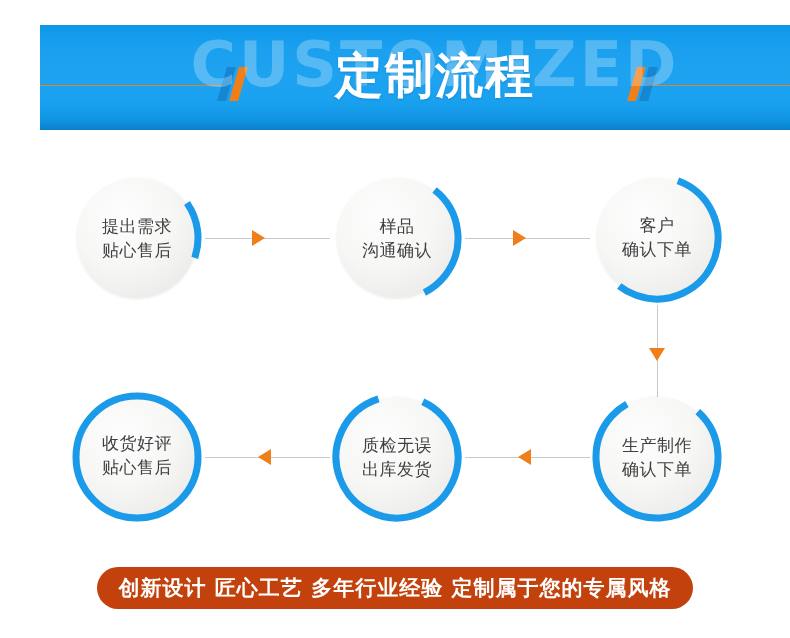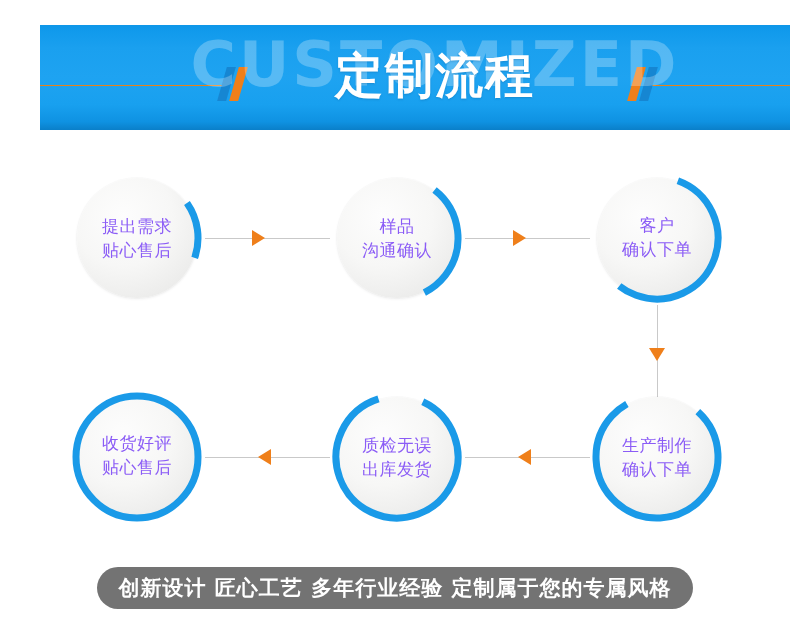--- a/index.html
+++ b/index.html
@@ -109,21 +109,21 @@
   }
   .node .label{
     position:absolute;
     left:8px;top:8px;
     width:120px;height:120px;
     display:flex;
     flex-direction:column;
     align-items:center;
     justify-content:center;
     font-size:17px;
-    color:#8b5cf6;
+    color:#404040;
     line-height:1.42;
     letter-spacing:0.5px;
     white-space:nowrap;
   }
 
   
   .conn{
     position:absolute;
     background:#c9c9c9;
   }
@@ -145,21 +145,21 @@
     border-left:8px solid transparent;
     border-right:8px solid transparent;
     border-top:13px solid #ef7f1a;
   }
 
   
   .banner{
     position:absolute;
     left:97px;top:567px;
     width:596px;height:42px;
-    background:#737373;
+    background:#c2410c;
     border-radius:21px;
     display:flex;
     align-items:center;
     justify-content:center;
   }
   .banner-text{
     color:#ffffff;
     font-size:21px;
     font-weight:bold;
     letter-spacing:1px;

